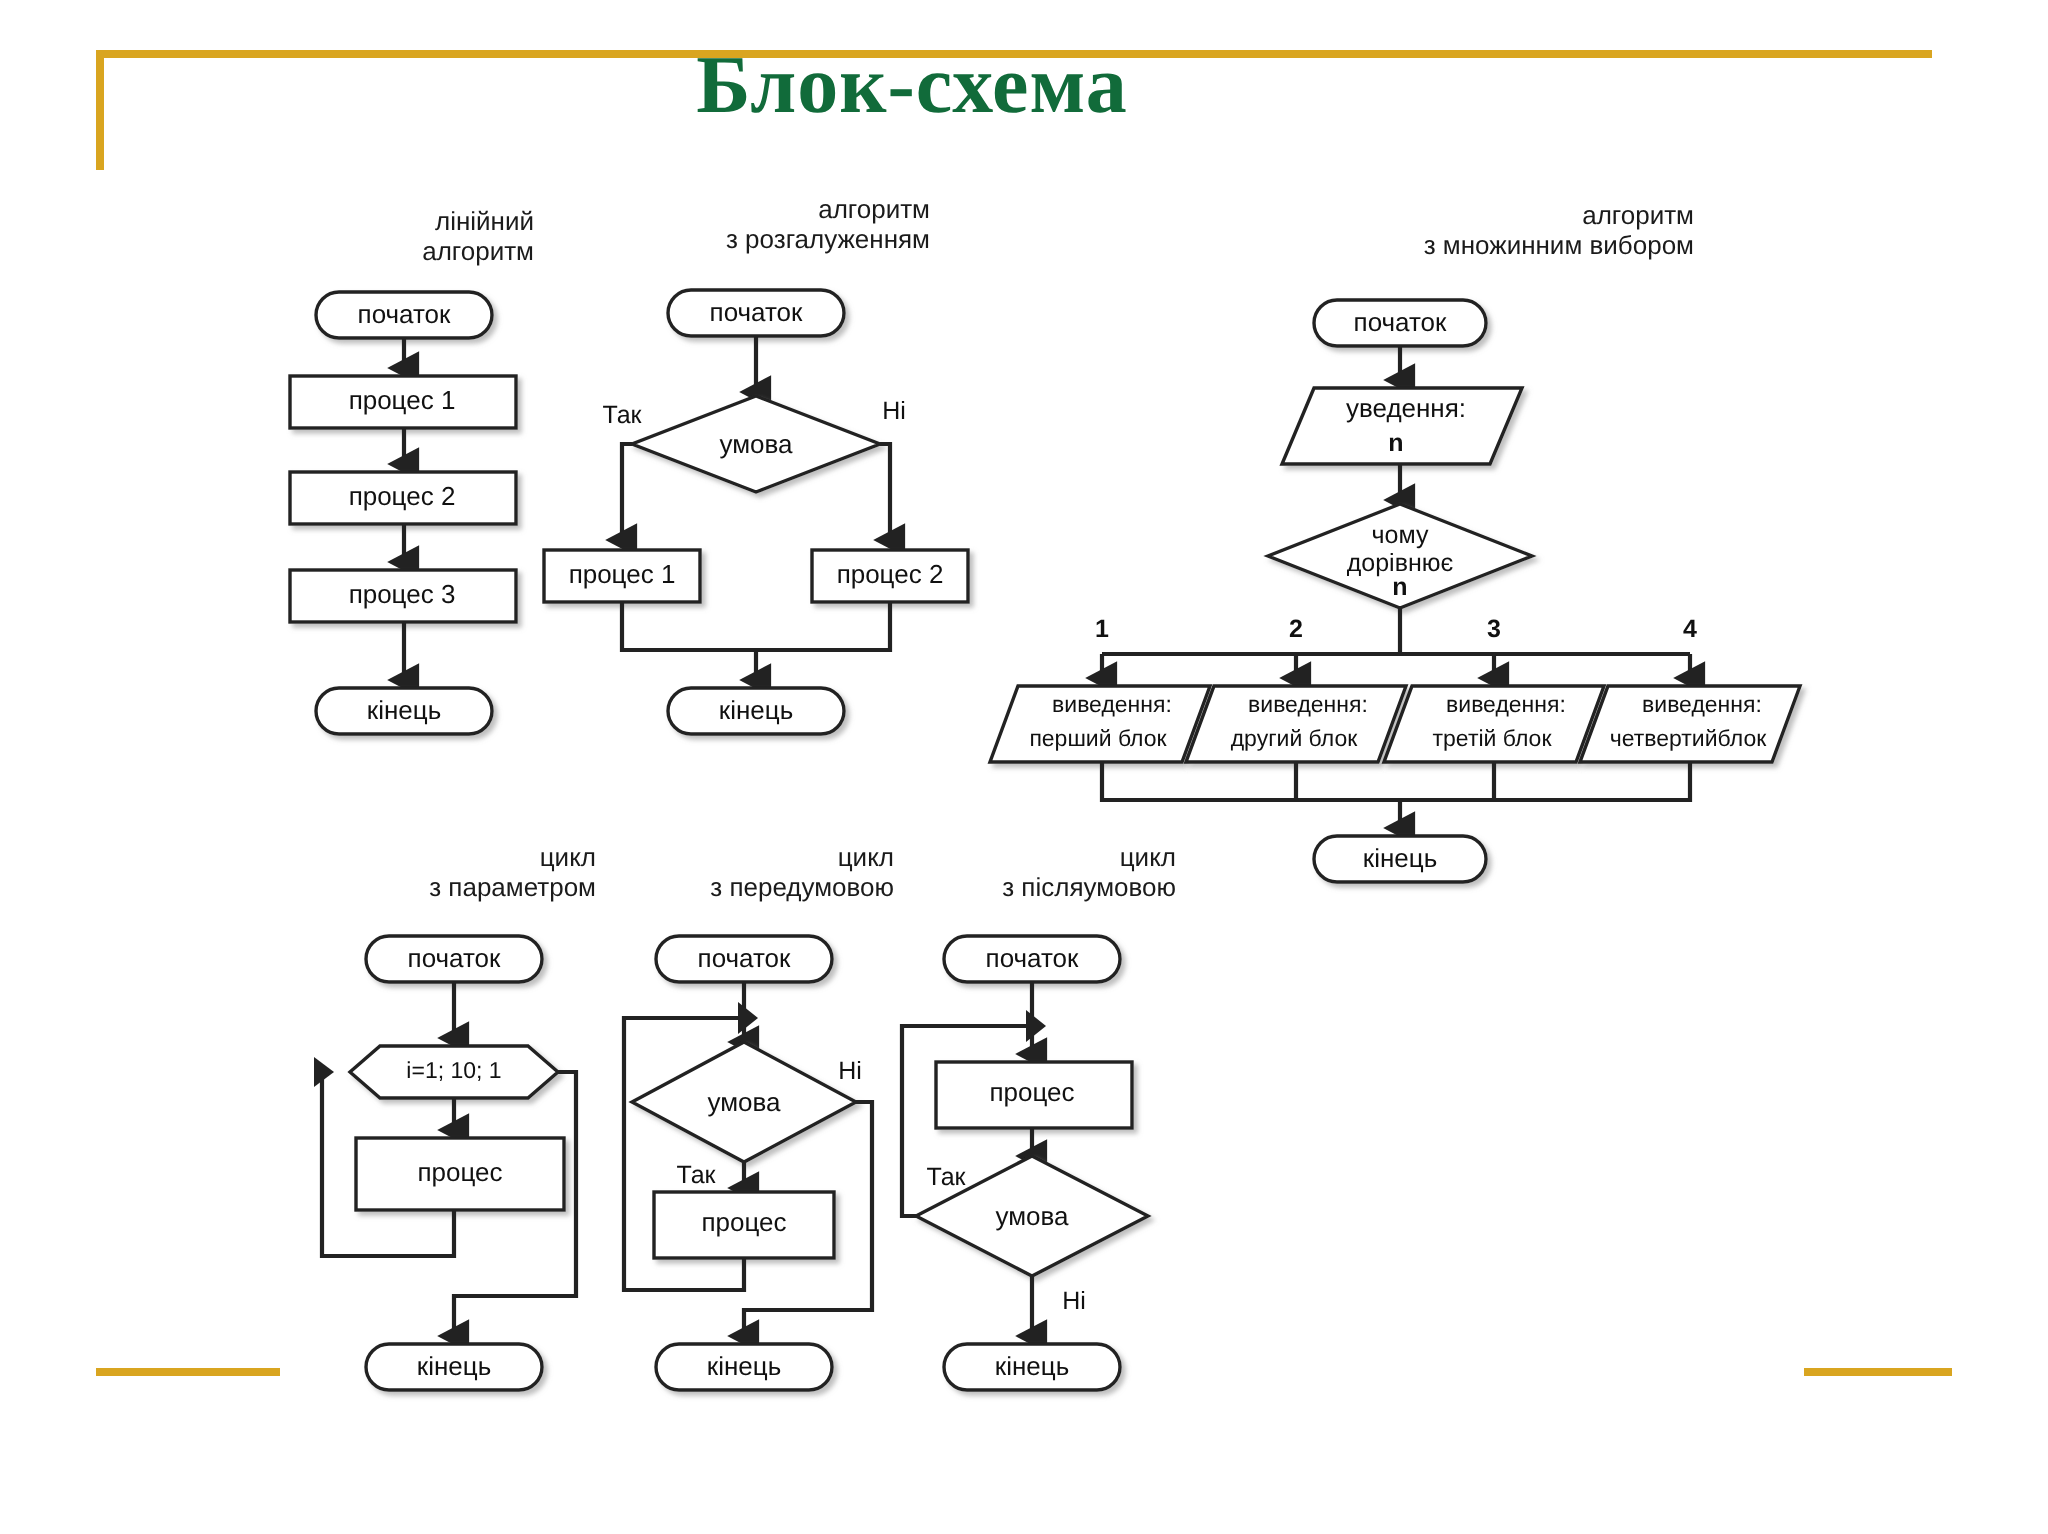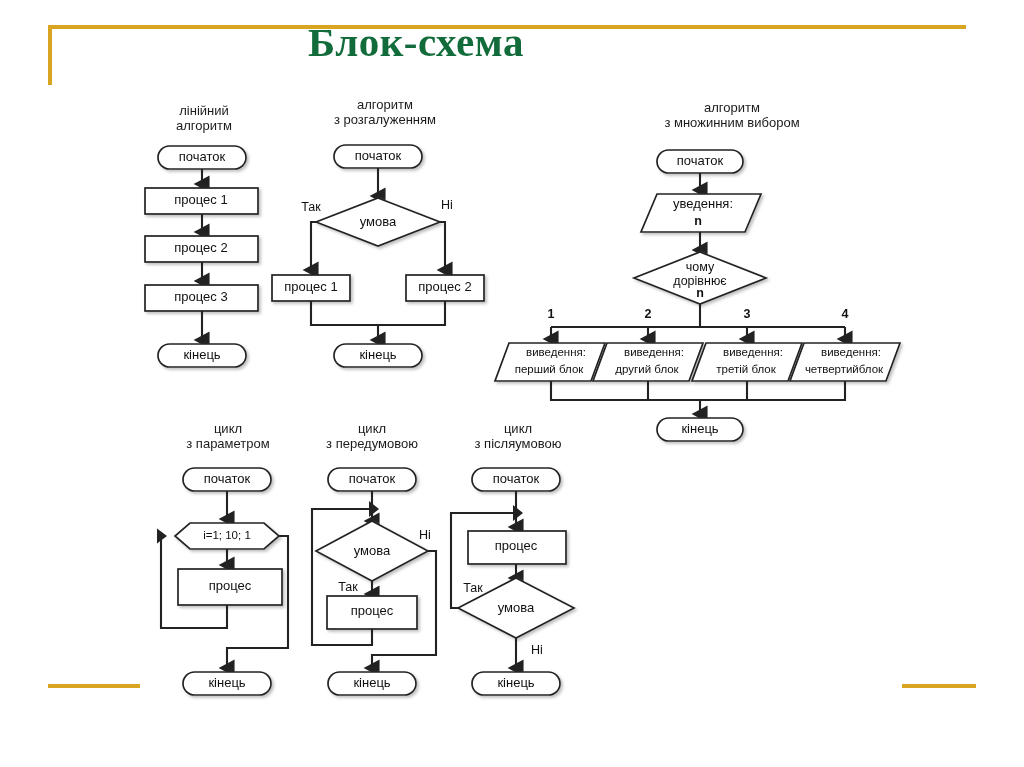--- a/index.html
+++ b/index.html
@@ -9,25 +9,25 @@
     overflow:hidden;position:relative;
   }
   #stage{position:absolute;left:0;top:0;width:1024px;height:767px;}
   svg.flow{position:absolute;left:0;top:0;width:1024px;height:767px;overflow:visible;}
 
   .deco{position:absolute;background:#d9a520;}
 
   .title{
     position:absolute;left:0;top:18px;width:832px;text-align:center;
     font-family:"Liberation Serif",serif;font-weight:bold;font-size:41px;
-    color:#116b3a;letter-spacing:0.5px;
+    color:#116b3a;letter-spacing:0.5px;padding-left:40px;
   }
 
   .cap{
-    position:absolute;text-align:center;font-size:13px;color:#1b1b1b;
+    position:absolute;text-align:right;font-size:13px;color:#1b1b1b;
     line-height:15px;white-space:pre-line;
   }
 </style>
 </head>
 <body>
 
 <div id="stage">
 
   <div class="deco" style="left:48px;top:25px;width:918px;height:4px;"></div>
   <div class="deco" style="left:48px;top:25px;width:4px;height:60px;"></div>

